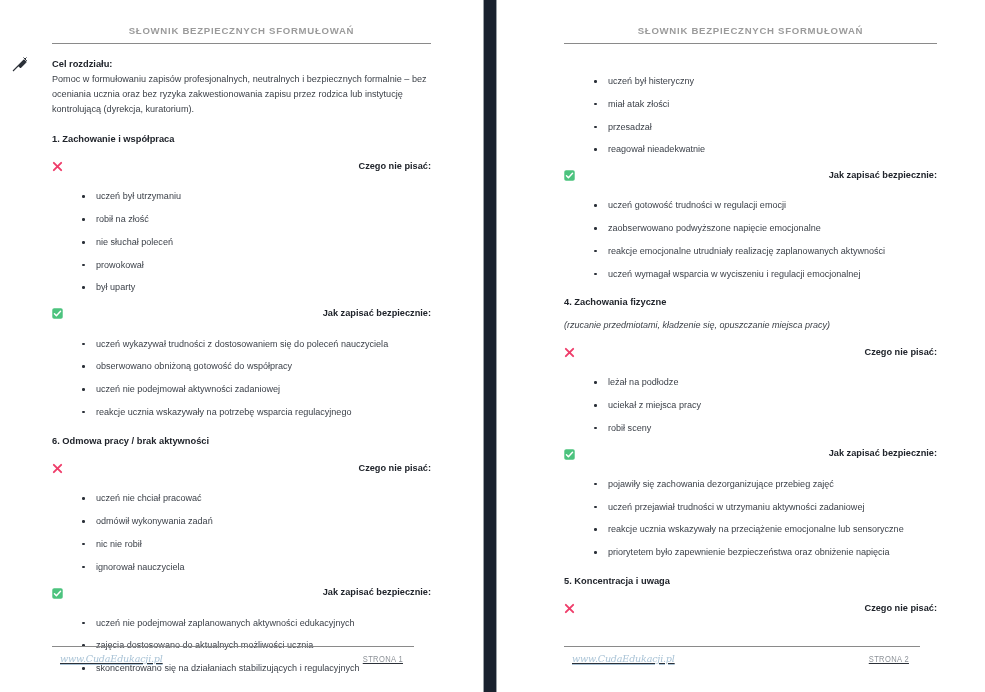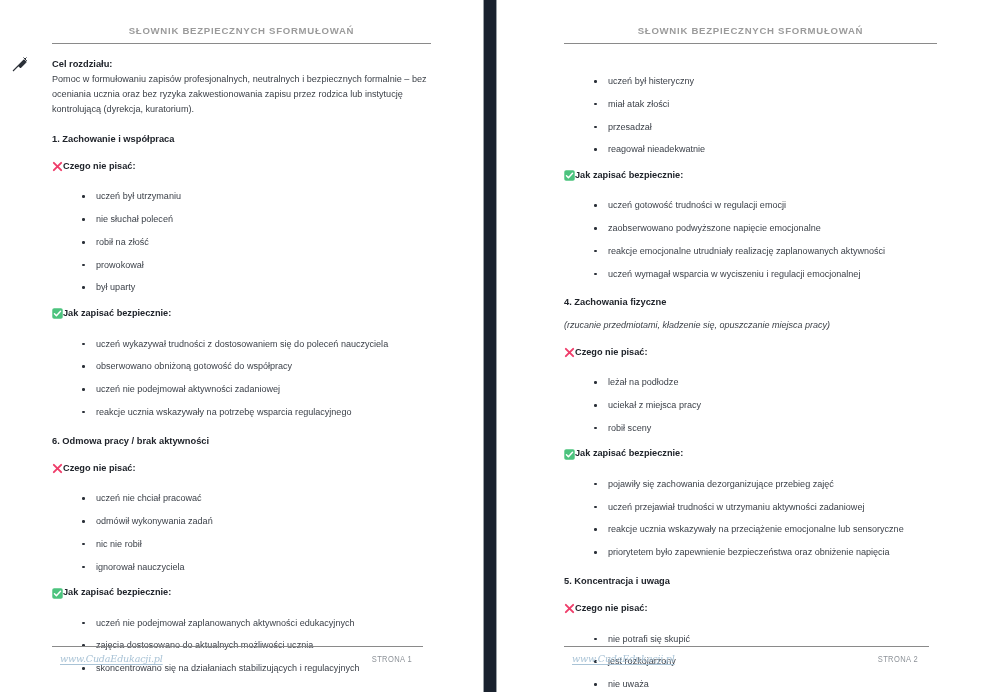--- a/index.html
+++ b/index.html
@@ -113,20 +113,21 @@
     margin: 9px 0 0 0;
   }
 
   .group-label {
     display: flex;
     align-items: center;
     font-weight: 700;
     font-size: 9.2px;
     color: #20242b;
     margin: 14px 0 0 0;
+    justify-content: space-between;
   }
   .group-label.tight { margin-top: 13px; }
 
   
   .icon-x {
     flex: 0 0 auto;
     width: 11px;
     height: 11px;
     display: block;
   }
@@ -159,22 +160,23 @@
     top: 4px;
     width: 2.6px;
     height: 2.6px;
     border-radius: 50%;
     background: #2b3038;
   }
 
   
   .page-footer {
     position: absolute;
-    left: 0; right: 8px;
+    left: 0; right: 17px;
     bottom: 28px;
+    text-decoration: underline;
   }
   .page-left .footer-col  { margin: 0 52px 0 52px; }
   .page-right .footer-col { margin: 0 48px 0 67px; }
 
   .footer-rule {
     height: 1px;
     background: #8a8a8a;
     width: 100%;
     margin-bottom: 6px;
   }
@@ -231,22 +233,22 @@
           <p class="section-heading">1. Zachowanie i współpraca</p>
 
           <div class="group-label">
             <svg class="icon-x" viewBox="0 0 12 12" aria-hidden="true">
               <path d="M2 2 L10 10 M10 2 L2 10" stroke="#ef3d6a" stroke-width="2.1" stroke-linecap="round"></path>
             </svg>
             <span>Czego nie pisać:</span>
           </div>
           <ul class="bullets">
             <li>uczeń był utrzymaniu</li>
+            <li>robił na złość</li>
             <li>nie słuchał poleceń</li>
-            <li>robił na złość</li>
             <li>prowokował</li>
             <li>był uparty</li>
           </ul>
 
           <div class="group-label tight">
             <svg class="icon-check" viewBox="0 0 12 12" aria-hidden="true">
               <rect x="0.3" y="0.3" width="11.4" height="11.4" rx="2" fill="#4cc37e"></rect>
               <path d="M2.7 6.2 L4.8 8.4 L9.3 3.6" stroke="#ffffff" stroke-width="1.6" fill="none" stroke-linecap="round" stroke-linejoin="round"></path>
             </svg>
             <span>Jak zapisać bezpiecznie:</span>
@@ -364,26 +366,20 @@
           </ul>
 
           <p class="section-heading">5. Koncentracja i uwaga</p>
 
           <div class="group-label">
             <svg class="icon-x" viewBox="0 0 12 12" aria-hidden="true">
               <path d="M2 2 L10 10 M10 2 L2 10" stroke="#ef3d6a" stroke-width="2.1" stroke-linecap="round"></path>
             </svg>
             <span>Czego nie pisać:</span>
           </div>
-          <ul class="bullets">
-            <li>nie potrafi się skupić</li>
-            <li>jest rozkojarzony</li>
-            <li>nie uważa</li>
-
-          </ul>
 
         </div>
       </div>
     </div>
 
     <div class="page-footer">
       <div class="footer-col">
         <div class="footer-rule"></div>
         <div class="footer-row">
           <a class="footer-link" href="#">www.CudaEdukacji.pl</a>

